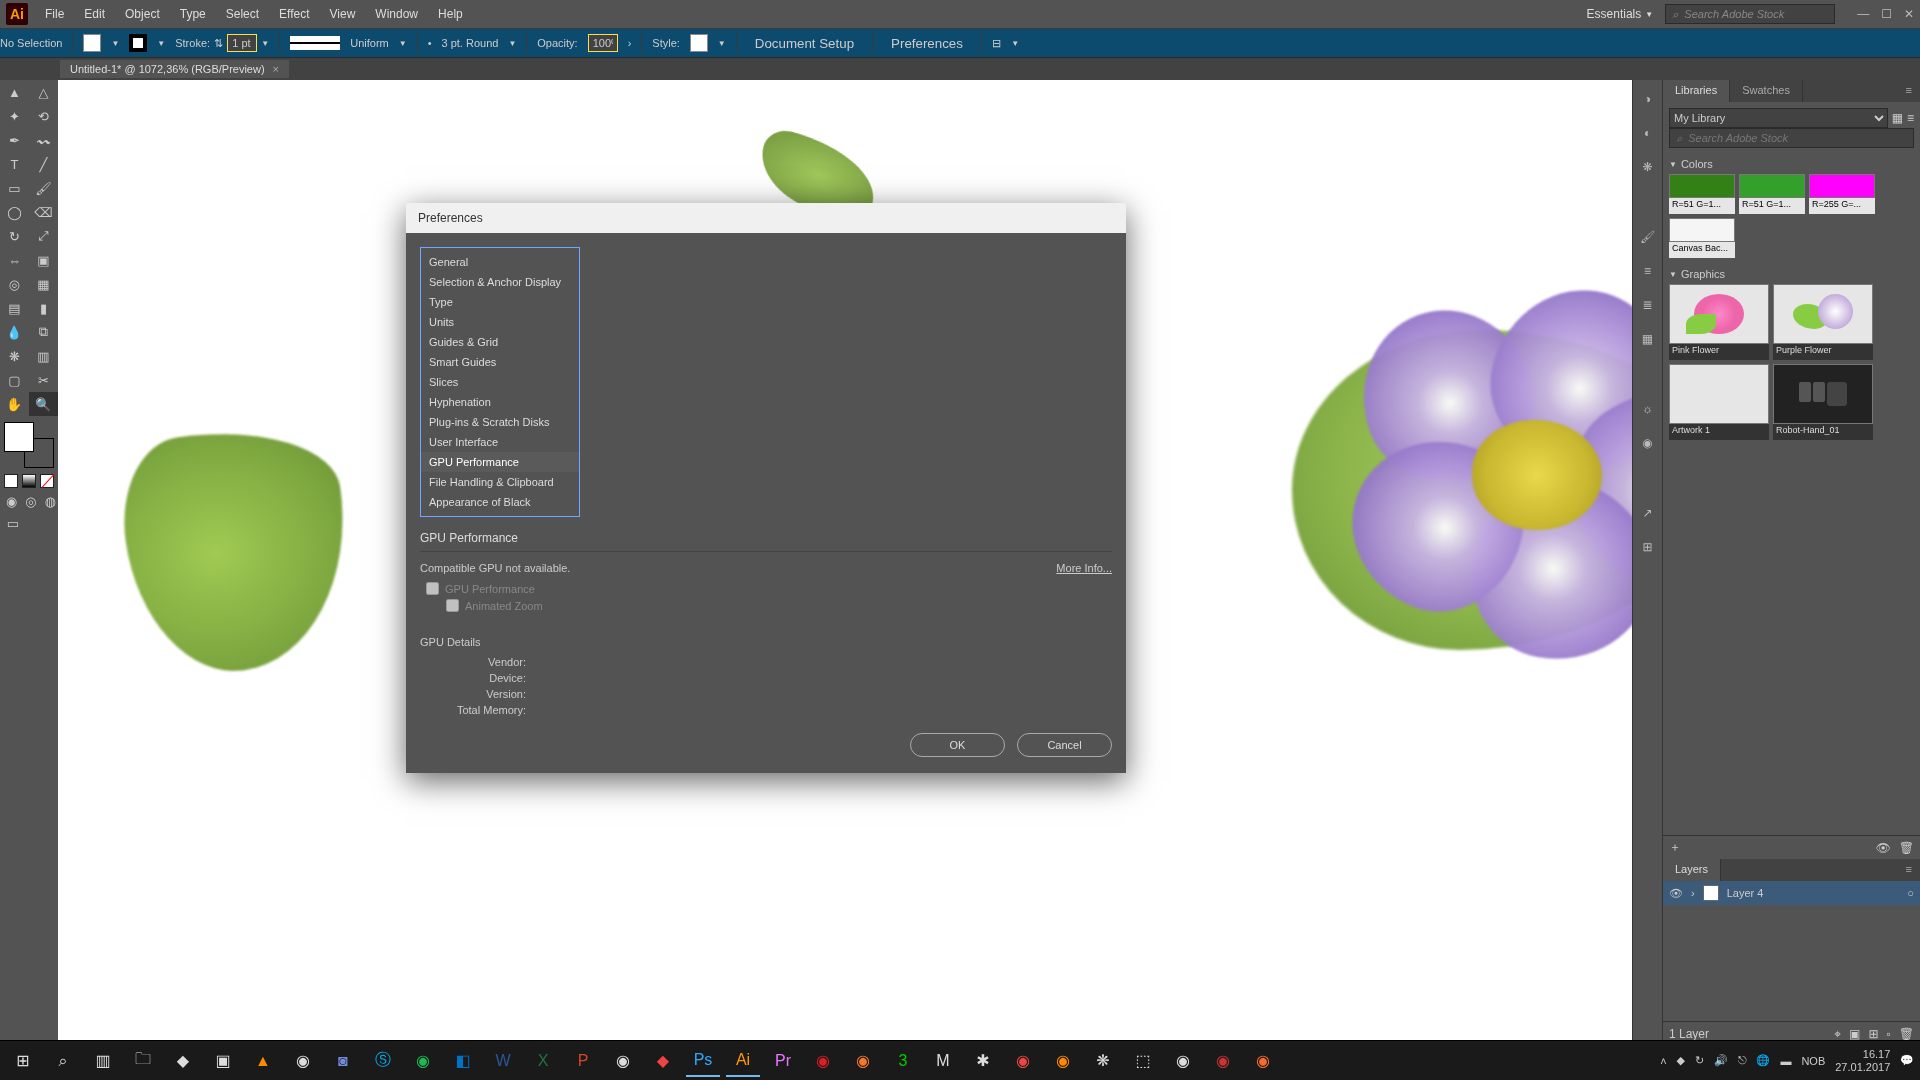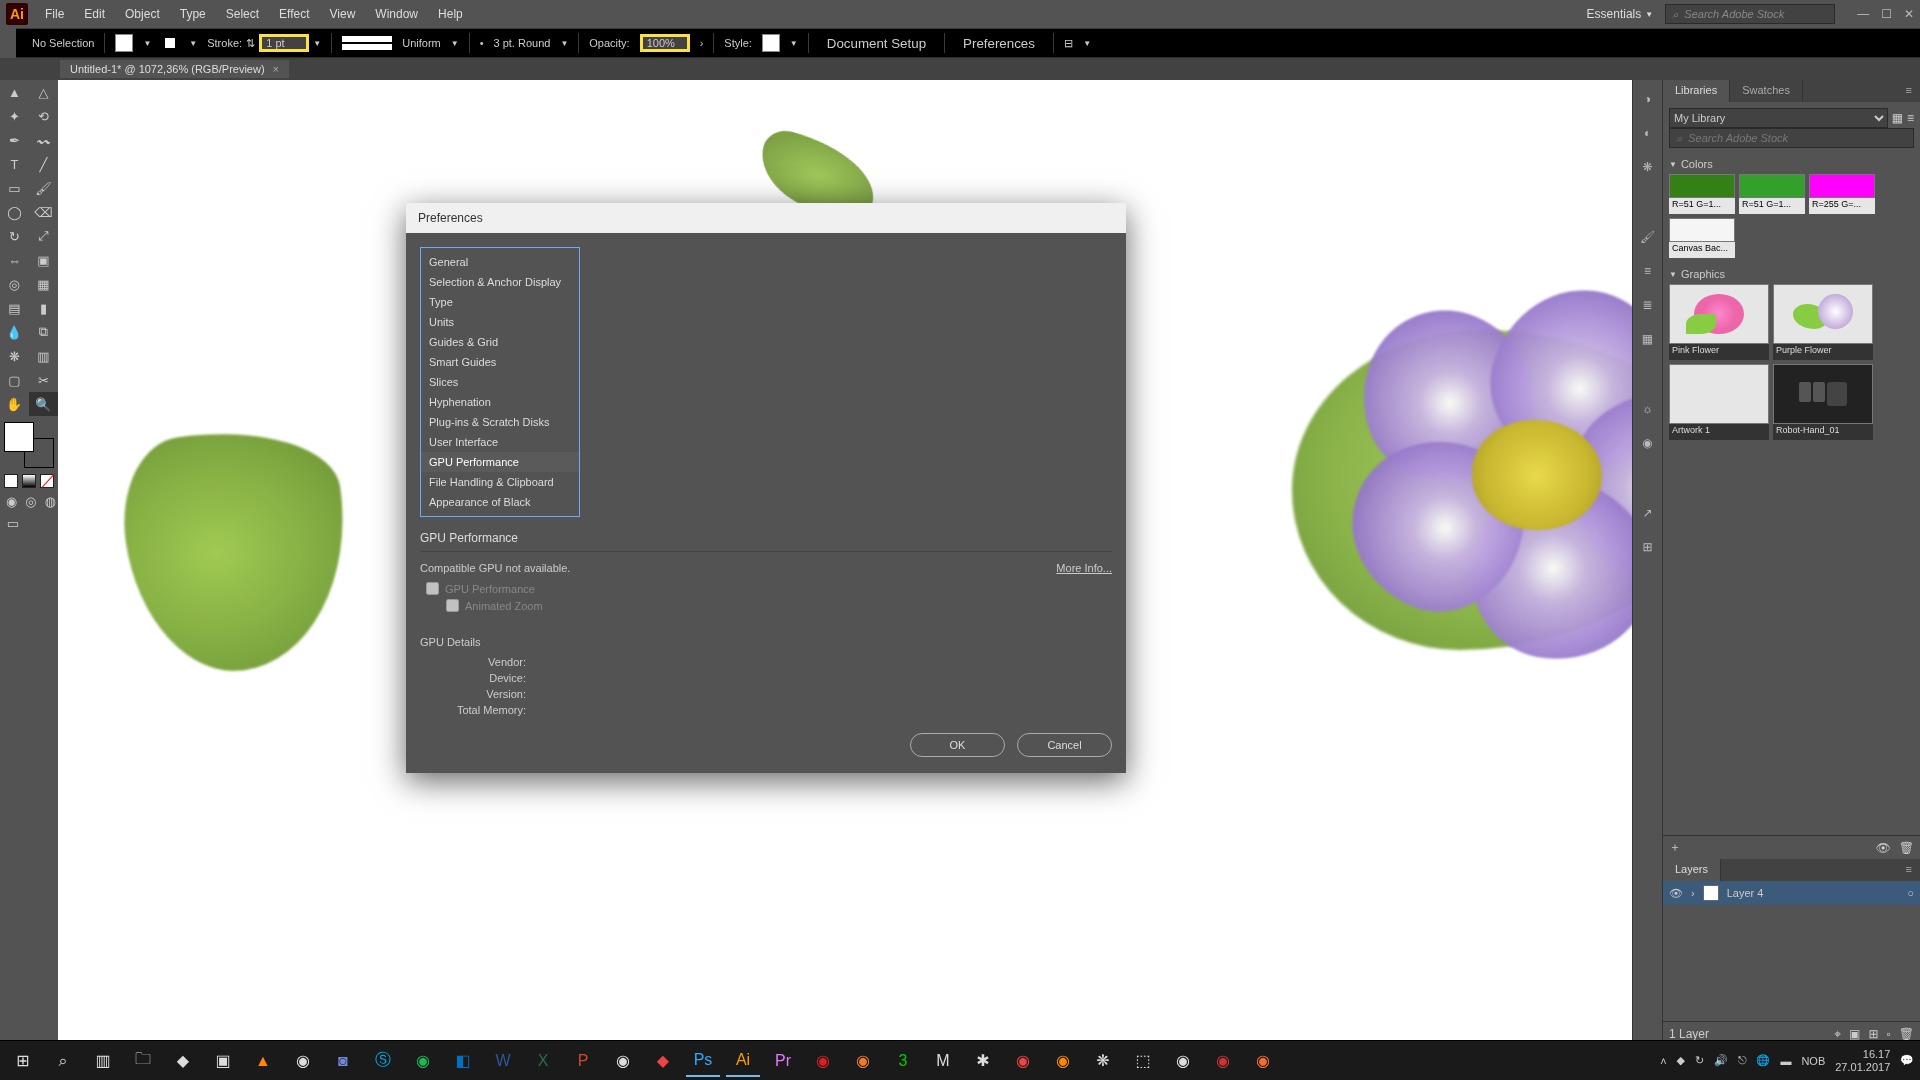--- a/index.html
+++ b/index.html
@@ -9,26 +9,26 @@
 .menubar { height: 28px; background: #535353; display: flex; align-items: center; padding: 0 6px; gap: 2px; }
 .ai-logo { width: 22px; height: 22px; background: #310000; color: #ff9a00; font-weight: bold; display: flex; align-items: center; justify-content: center; font-size: 14px; margin-right: 6px; border-radius: 2px; }
 .menubar .menu-item { padding: 4px 9px; color: #ddd; cursor: default; }
 .menubar .spacer { flex: 1; }
 .menubar .workspace { padding: 4px 10px; color: #ddd; display: flex; align-items: center; gap: 4px; }
 .menubar .search-box { width: 170px; height: 20px; background: #424242; border: 1px solid #2a2a2a; display: flex; align-items: center; padding: 0 6px; gap: 6px; color: #888; font-size: 11px; font-style: italic; }
 .window-controls { display: flex; gap: 12px; margin-left: 20px; }
 .window-controls span { color: #bbb; font-size: 12px; }
 
 
-.options-bar { height: 30px; background: #000000; border-top: 1px solid #3a3a3a; border-bottom: 1px solid #2a2a2a; display: flex; align-items: center; padding: 0 16px; gap: 10px; font-size: 11px; color: #ccc; margin-left: 16px; }
+.options-bar { height: 30px; background: #0c4a6e; border-top: 1px solid #3a3a3a; border-bottom: 1px solid #2a2a2a; display: flex; align-items: center; padding: 0 0; gap: 10px; font-size: 11px; color: #ccc; }
 .opt-swatch { width: 18px; height: 18px; border: 1px solid #888; }
 .opt-field { display: flex; align-items: center; gap: 4px; }
 .opt-sep { width: 1px; height: 20px; background: #3a3a3a; }
 .opt-btn { padding: 4px 8px; background: transparent; border: none; color: #ccc; }
-.opt-input { width: 50px; height: 18px; background: #424242; border: 3px solid #fde047; color: #ccc; padding: 0 4px; font-size: 11px; }
+.opt-input { width: 30px; height: 18px; background: #424242; border: 1px solid #fde047; color: #ccc; padding: 0 4px; font-size: 11px; }
 .stroke-prev { width: 50px; height: 14px; background: #fff; display: flex; align-items: center; justify-content: center;}
 .stroke-prev::before { content: ""; display:block; width:100%; height:2px; background:#000;}
 
 
 .doc-tabs { height: 22px; background: #424242; display: flex; align-items: center; padding-left: 60px; }
 .doc-tab { padding: 3px 10px; background: #535353; color: #ddd; font-size: 11px; display: flex; align-items: center; gap: 8px; }
 .doc-tab .close { color: #aaa; }
 
 
 .workspace-area { position: absolute; top: 80px; left: 58px; right: 288px; bottom: 35px; background: #fff; overflow: hidden; }

